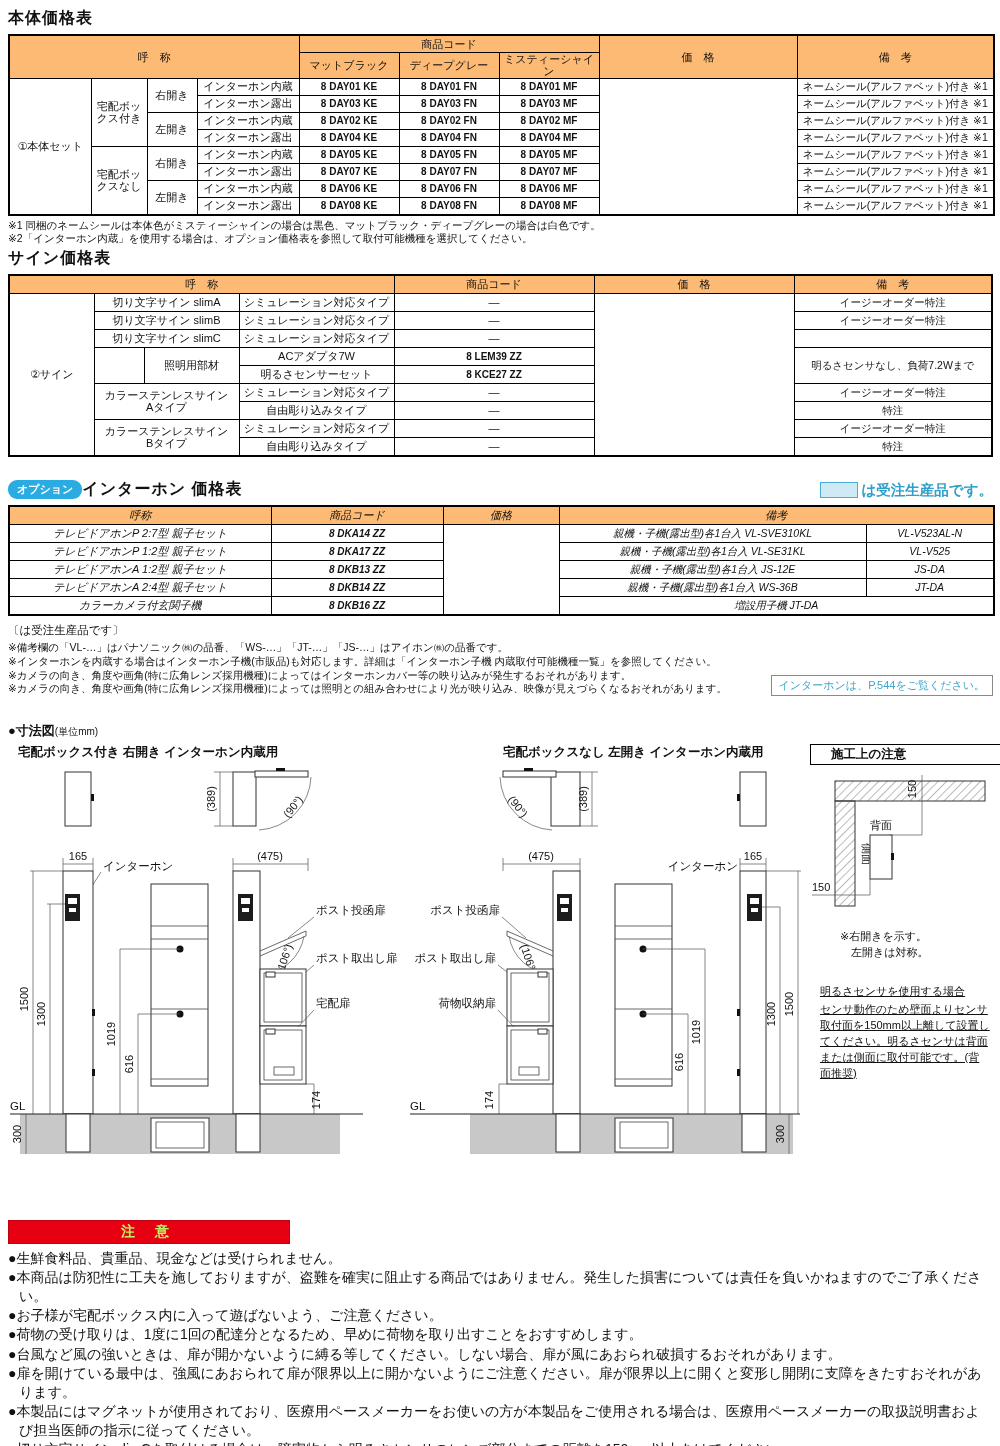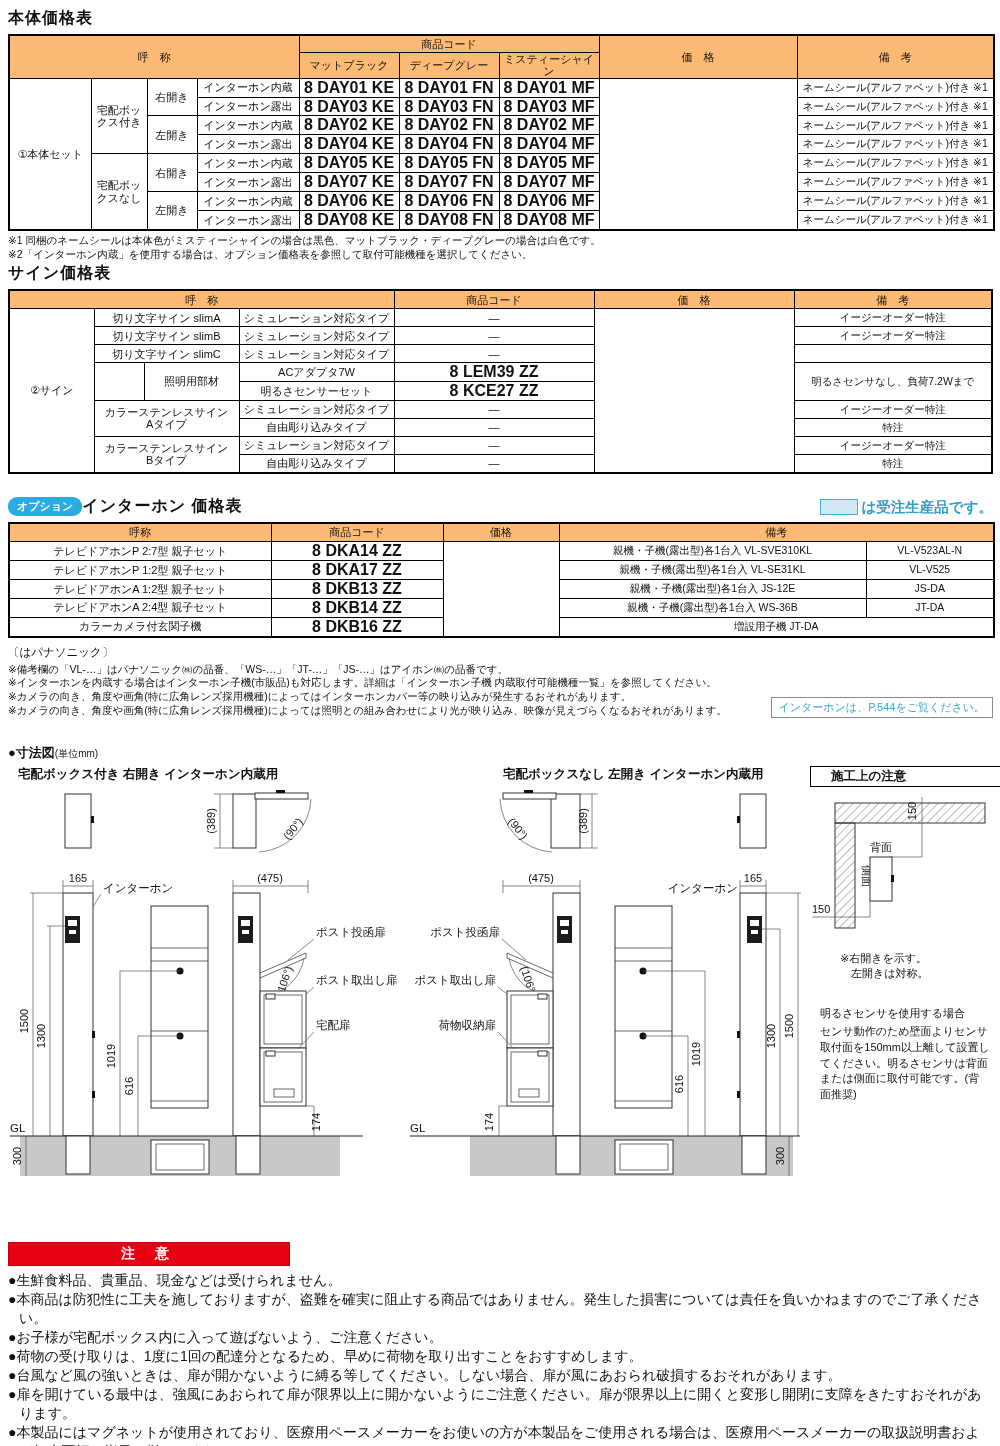--- a/index.html
+++ b/index.html
@@ -3,25 +3,25 @@
 <meta charset="utf-8">
 <style>
   html,body{margin:0;padding:0;background:#fff;}
   body{width:1000px;font-family:"Liberation Sans","DejaVu Sans",sans-serif;color:#111;}
   .page{padding:6px 7px 10px 8px;width:985px;}
   .sec-title{font-size:16px;font-weight:bold;margin:2px 0 5px 0;letter-spacing:1px;}
   
   table.tbl{border-collapse:collapse;table-layout:fixed;width:985px;border:2px solid #000;font-size:11px;}
   table.tbl th,table.tbl td{border:1px solid #000;padding:0 2px;text-align:center;line-height:1.12;height:16px;overflow:hidden;}
   table.tbl thead th{background:#fdba74;font-weight:normal;}
-  .code{font-weight:bold;font-size:16px;margin-top:48px;}
+  .code{font-weight:bold;font-size:10px;margin-top:48px;}
   .rmk{font-size:10.5px;}
   .price-cell{background:#fff;}
   table.sign td,table.sign th{height:17px;}
-  table.icom td,table.icom th{height:17px;}
+  table.icom td,table.icom th{height:17px;font-style:italic;}
   .notes{font-size:10.5px;line-height:1.3;margin-top:3px;}
   .mt30{}
   
   .opt-row{display:flex;align-items:flex-end;justify-content:space-between;margin:22px 0 5px 0;}
   .opt-left{display:flex;align-items:center;}
   .badge{display:inline-block;background:#2aabe2;color:#fff;font-size:11px;font-weight:bold;padding:2px 9px;border-radius:9px;}
   .legend{display:flex;align-items:center;font-size:14.5px;font-weight:bold;color:#2f9fc9;}
   .legend .swatch{display:inline-block;width:36px;height:14px;background:#cfe9f5;border:1px solid #49aed6;margin-right:3px;}
   
   .picking{display:flex;justify-content:space-between;align-items:flex-end;margin-top:7px;}
@@ -39,24 +39,24 @@
   svg text{font-family:"Liberation Sans","DejaVu Sans",sans-serif;}
   svg .dim{font-size:11px;fill:#111;}
   svg .lbl{font-size:11.5px;fill:#111;}
   svg .otl{fill:#fff;stroke:#333;stroke-width:1;}
   svg .thin{stroke:#444;stroke-width:0.8;fill:none;}
   svg .dl{stroke:#555;stroke-width:0.7;fill:none;}
   
   .constr{width:183px;margin-left:2px;font-size:11px;}
   .constr-title{border:1px solid #000;font-size:12.5px;font-weight:bold;padding:1px 20px;width:150px;margin-bottom:8px;}
   .constr-note{margin:4px 0 0 30px;line-height:1.4;}
-  .constr-para{margin:24px 0 0 10px;width:170px;line-height:1.45;}
+  .constr-para{margin:24px 0 0 10px;width:170px;line-height:1.45;text-decoration:underline;}
   .constr-para .pt{margin-bottom:2px;}
   
-  .banner-red{width:280px;background:#e60012;border:1px solid #bf0010;color:#ffffff;font-weight:bold;font-size:14px;text-align:center;letter-spacing:8px;padding:2px 0;margin-top:52px;}
+  .banner-red{width:280px;background:#e60012;border:1px solid #bf0010;color:#bef264;font-weight:bold;font-size:14px;text-align:center;letter-spacing:8px;padding:2px 0;margin-top:52px;}
   .banner-yellow{width:280px;background:#ffeb00;color:#333;font-weight:bold;font-size:12.5px;text-align:center;letter-spacing:2px;padding:2px 0;margin-top:18px;}
   .bullets{font-size:14px;line-height:1.36;margin-top:5px;}
   .bullets div{padding-left:11px;text-indent:-11px;}
 </style>
 </head>
 <body>
 
 <div class="page">
 
   <div class="sec-title">本体価格表</div>
@@ -294,21 +294,21 @@
       <tr>
         <td>カラーカメラ付玄関子機</td>
         <td class="code">8 DKB16 ZZ</td>
         <td colspan="2" class="rmk">増設用子機 JT-DA</td>
       </tr>
     </tbody>
   </table>
 
   <div class="picking">
     <div>
-      <div class="picking-h">〔はパナソニック〕</div>
+      <div class="picking-h">〔は受注生産品です〕</div>
       <div class="lines">
         <div>※備考欄の「VL-…」はパナソニック㈱の品番、「WS-…」「JT-…」「JS-…」はアイホン㈱の品番です。</div>
         <div>※インターホンを内蔵する場合はインターホン子機(市販品)も対応します。詳細は「インターホン子機 内蔵取付可能機種一覧」を参照してください。</div>
         <div>※カメラの向き、角度や画角(特に広角レンズ採用機種)によってはインターホンカバー等の映り込みが発生するおそれがあります。</div>
         <div>※カメラの向き、角度や画角(特に広角レンズ採用機種)によっては照明との組み合わせにより光が映り込み、映像が見えづらくなるおそれがあります。</div>
       </div>
     </div>
     <div class="refbox">インターホンは、P.544をご覧ください。</div>
   </div>
 

